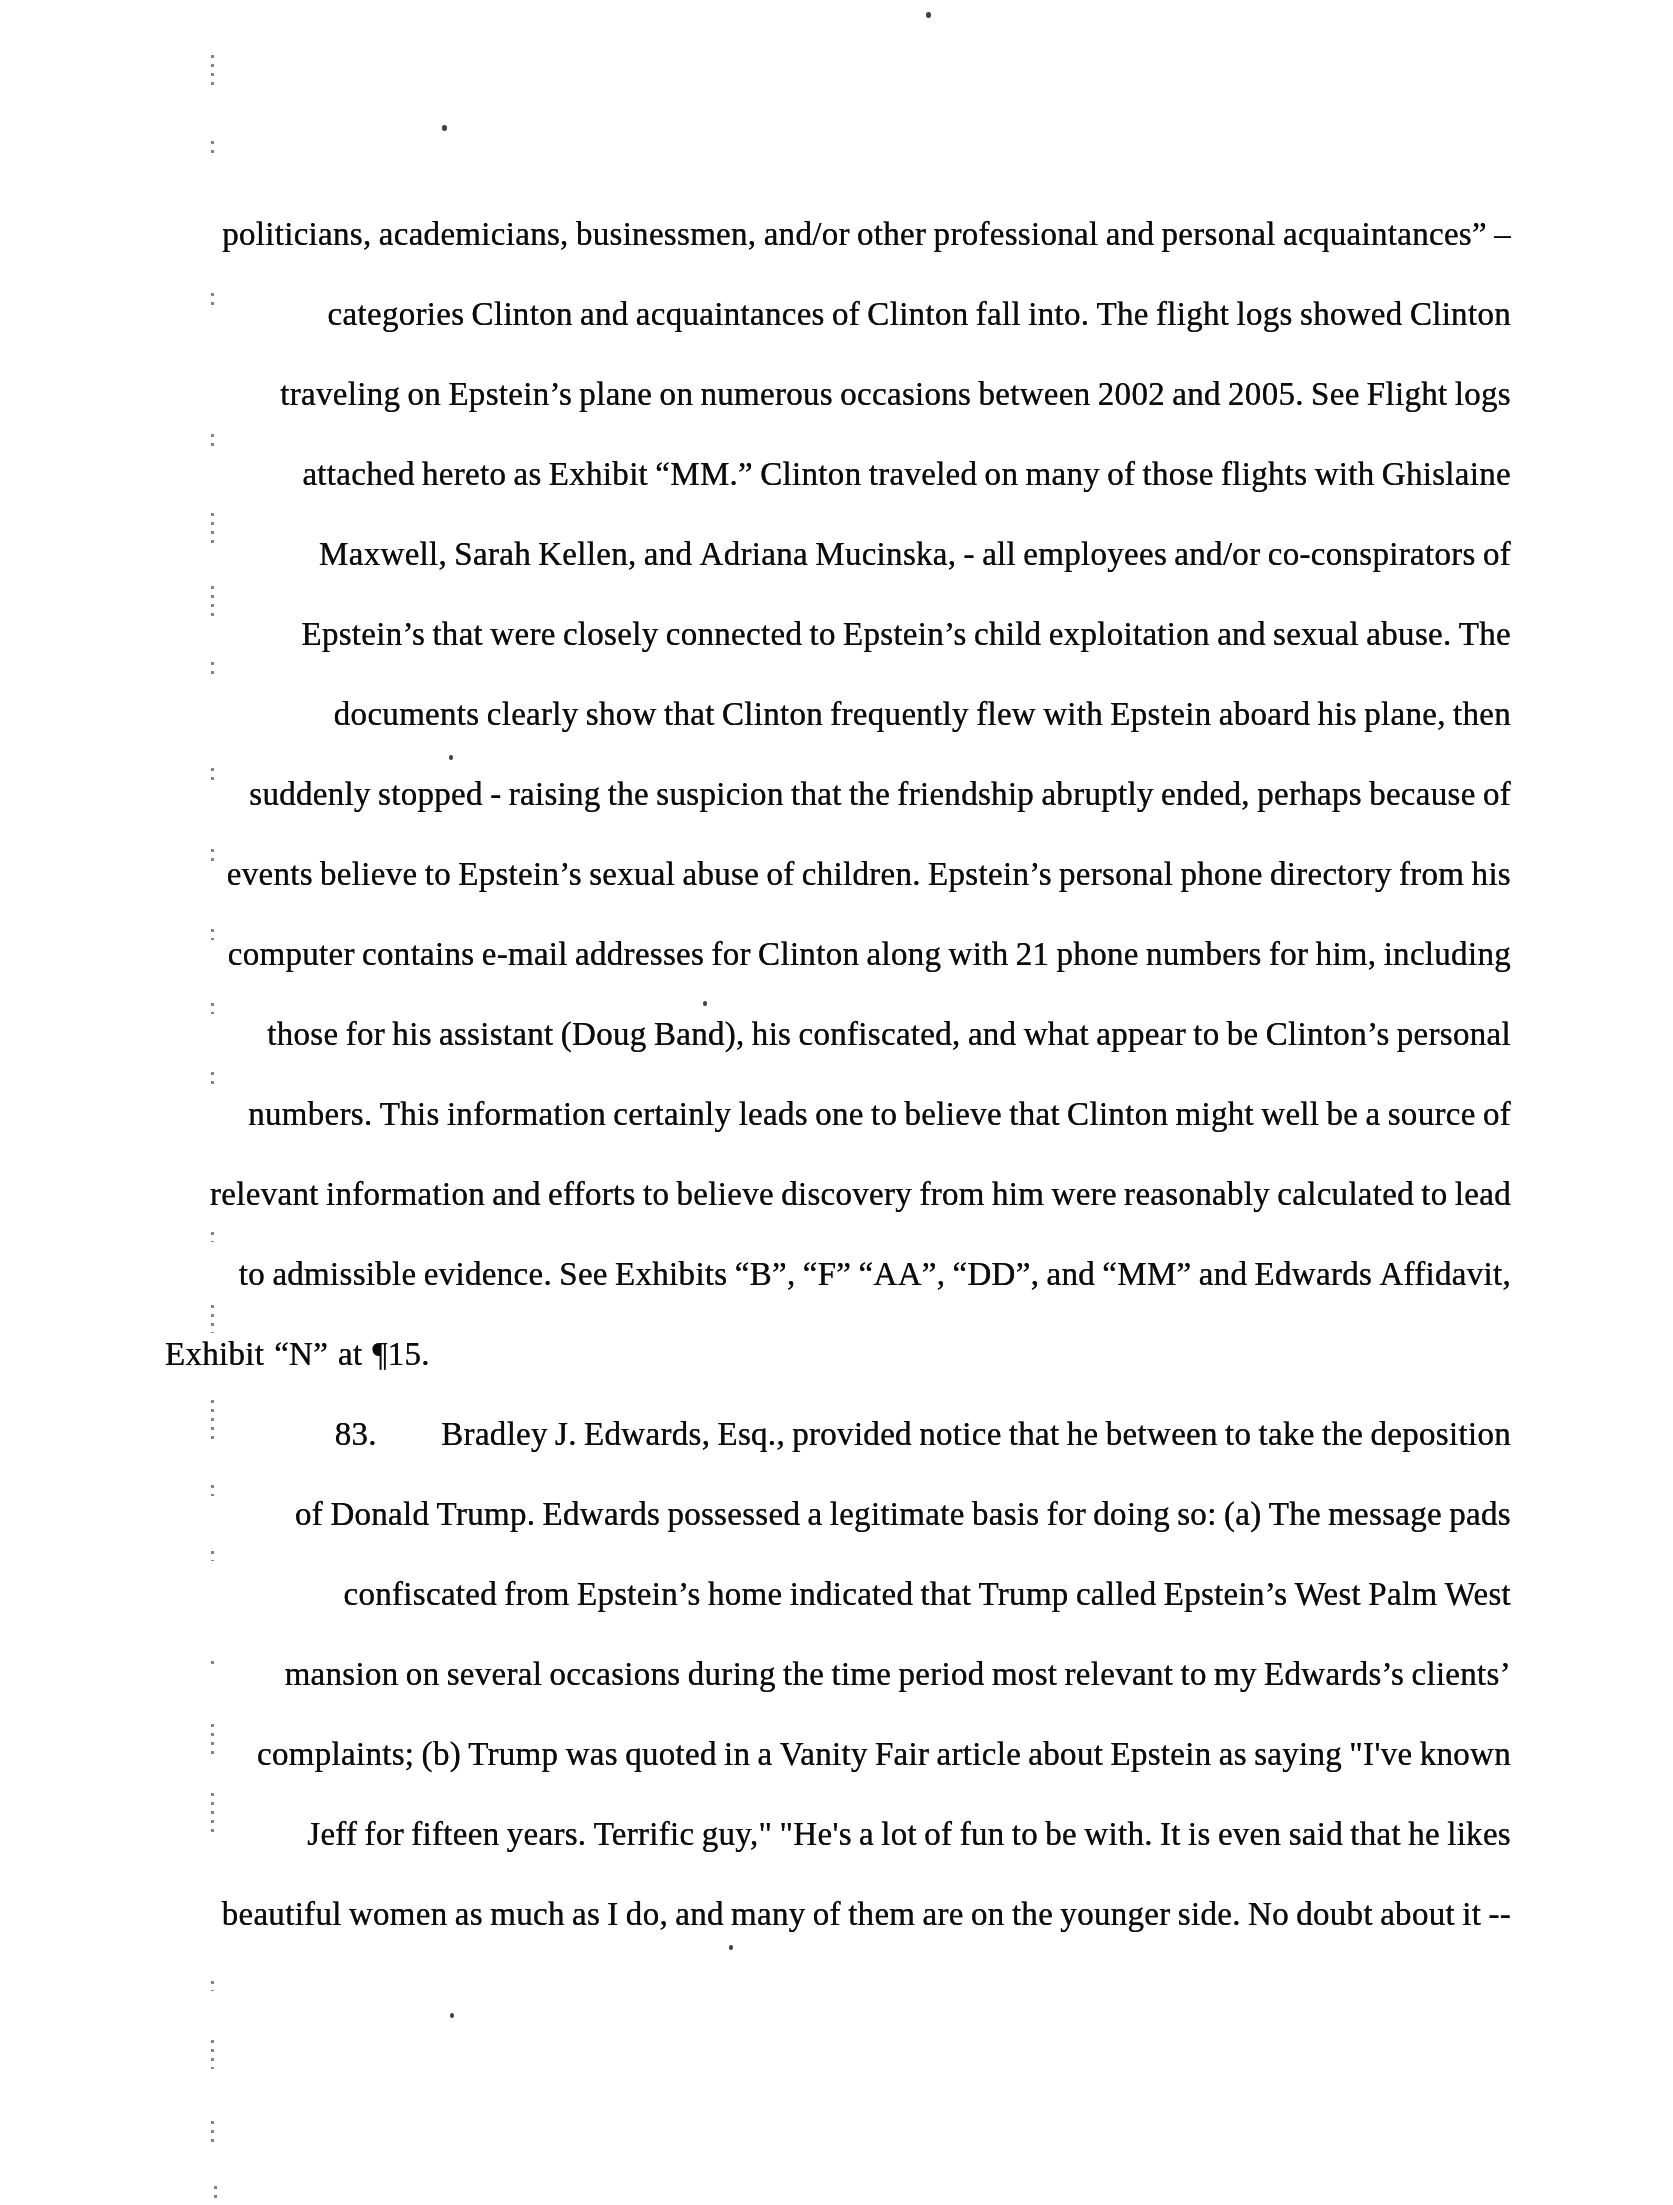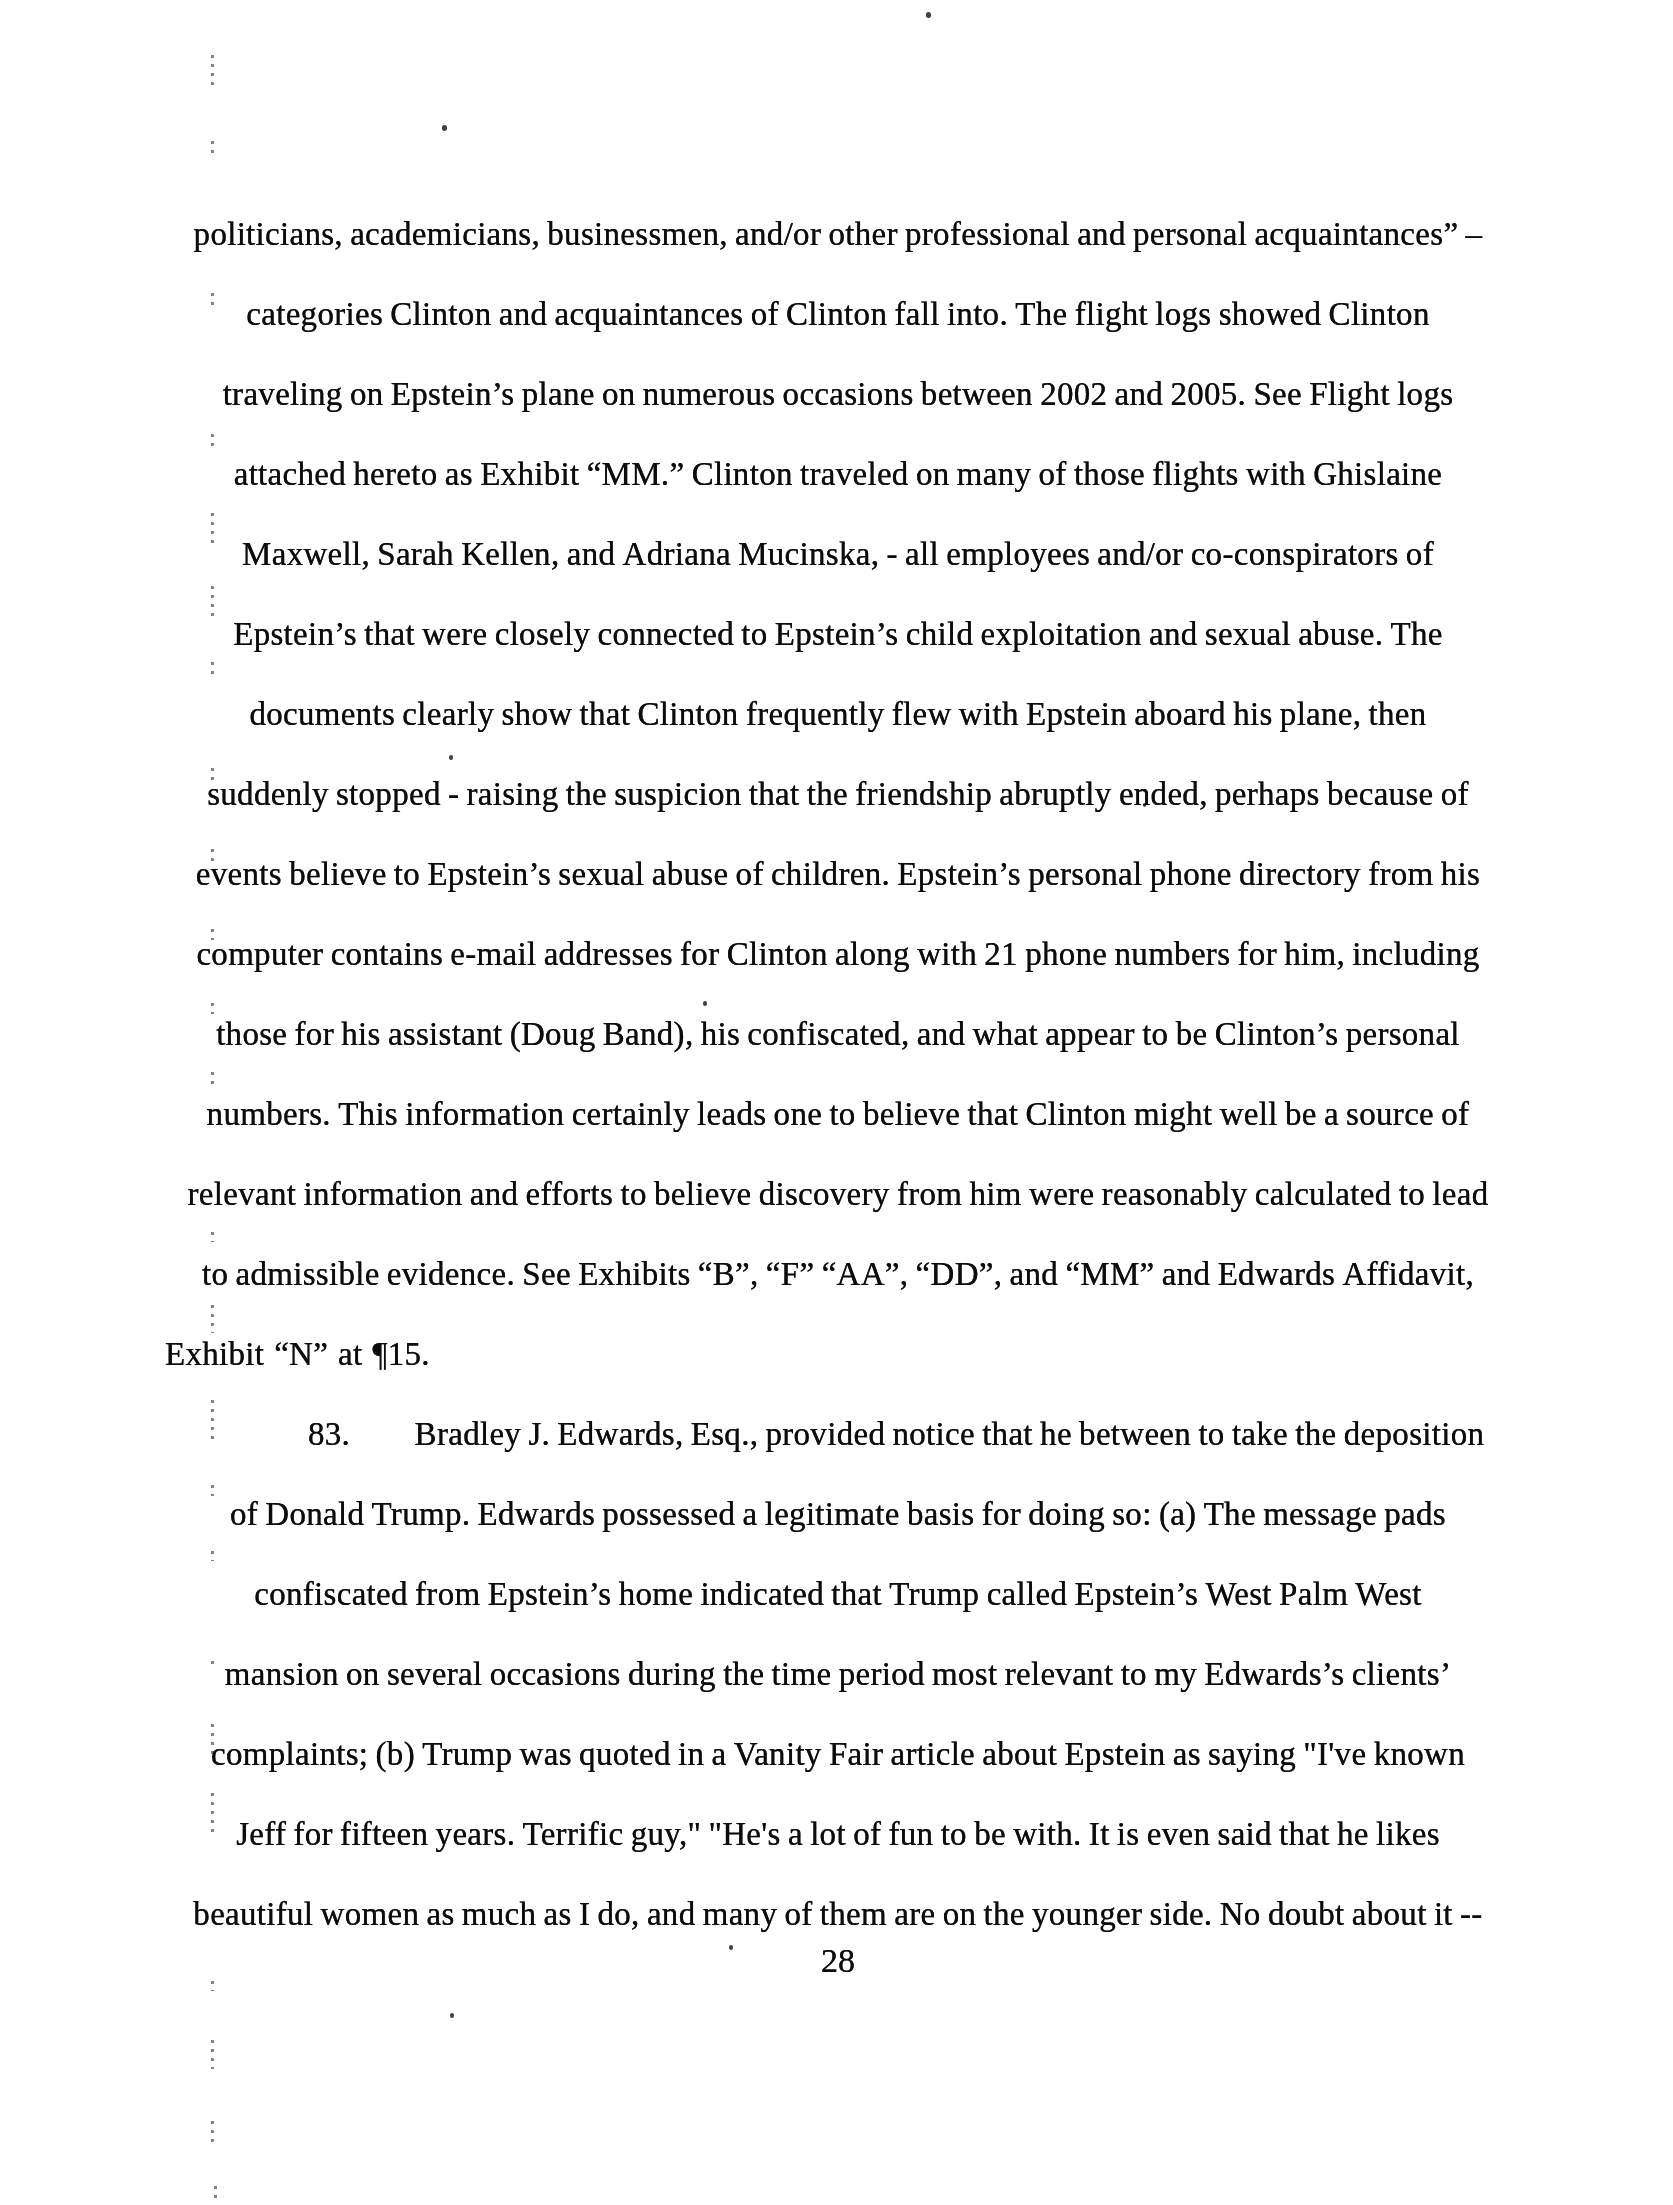--- a/index.html
+++ b/index.html
@@ -9,21 +9,21 @@
     font-family:"Liberation Serif","DejaVu Serif",serif;
   }
   .page{
     position:relative;width:1674px;height:2205px;
     background:#ffffff;color:#0c0c0c;overflow:hidden;
   }
   .textblock{
     position:absolute;left:165px;top:214px;width:1346px;
   }
   .line{
-    display:flex;flex-wrap:nowrap;justify-content:center;
+    display:flex;flex-wrap:nowrap;justify-content:flex-end;
     gap:0.22em;height:80px;align-items:flex-start;
     font-size:33px;letter-spacing:0.3px;
   }
   .line.noj{justify-content:flex-start;gap:0.30em;}
   .line span{
     line-height:41px;white-space:pre;
     text-shadow:0 0 0.4px rgba(0,0,0,0.75);
     -webkit-text-stroke:0.2px #0c0c0c;
   }
   .it{}
@@ -395,21 +395,20 @@
         <span>the</span>
         <span>younger</span>
         <span>side.</span>
         <span>No</span>
         <span>doubt</span>
         <span>about</span>
         <span>it</span>
         <span>--</span>
       </div>
     </div>
-  <div class="pagenum">28</div>
   <div class="artifacts">
       <div class="dotcol" style="left: 211px; top: 55px; width: 2.8px; height: 36px;"></div>
       <div class="dotcol" style="left: 211px; top: 141px; width: 2.8px; height: 15px;"></div>
       <div class="dotcol" style="left: 211px; top: 293px; width: 2.8px; height: 13.8px;"></div>
       <div class="dotcol" style="left: 211px; top: 434px; width: 2.8px; height: 15px;"></div>
       <div class="dotcol" style="left: 211px; top: 513px; width: 2.8px; height: 36px;"></div>
       <div class="dotcol" style="left: 211px; top: 586px; width: 2.8px; height: 36px;"></div>
       <div class="dotcol" style="left: 211px; top: 662px; width: 2.8px; height: 18px;"></div>
       <div class="dotcol" style="left: 211px; top: 768px; width: 2.8px; height: 18px;"></div>
       <div class="dotcol" style="left: 211px; top: 849px; width: 2.8px; height: 18px;"></div>

